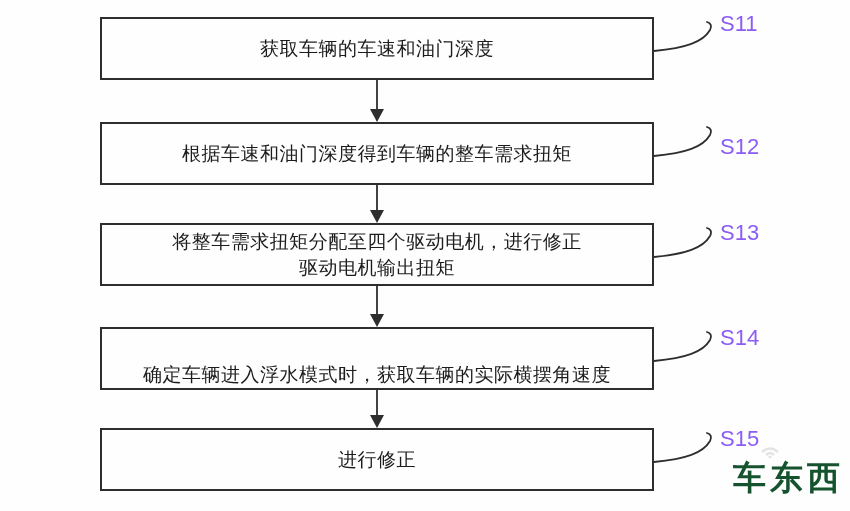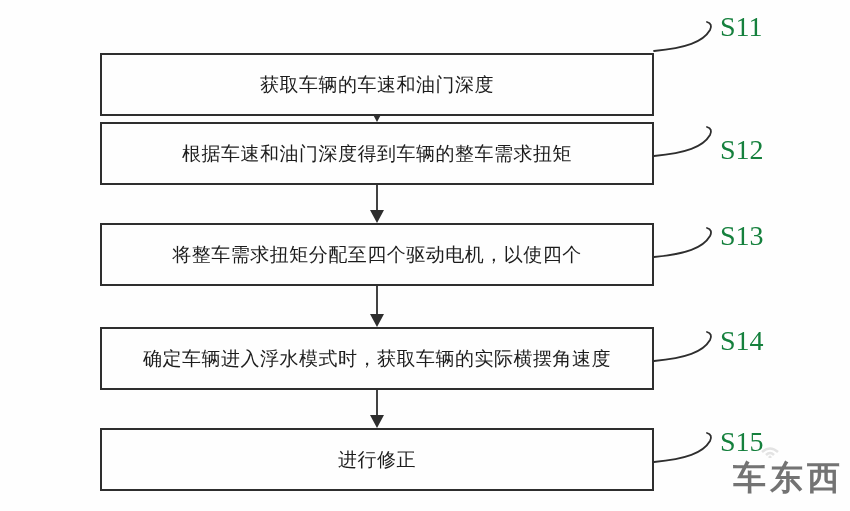--- a/index.html
+++ b/index.html
@@ -31,45 +31,45 @@
     justify-content: center;
     text-align: center;
   }
   .box .line {
     font-size: 19px;
     line-height: 26px;
     color: #1c1c1c;
     letter-spacing: 0.5px;
     white-space: nowrap;
   }
-  .s0 { top: 17px; margin-top: 36px; }
+  .s0 { top: 17px; }
   .s1 { top: 122px; }
   .s2 { top: 223px; }
-  .s3 { top: 327px; }
+  .s3 { top: 327px; justify-content: flex-end; }
   .s4 { top: 428px; }
   .steplabel {
     position: absolute;
     left: 720px;
     width: 60px;
-    font-size: 28px;
-    color: #15803d;
-    font-family: Liberation Serif, serif;
+    font-size: 22px;
+    color: #8b5cf6;
+    font-family: Liberation Sans, sans-serif;
   }
   .l0 { top: 11px; }
   .l1 { top: 134px; }
   .l2 { top: 220px; }
   .l3 { top: 325px; }
   .l4 { top: 426px; }
   #watermark {
     position: absolute;
     left: 733px;
     top: 456px;
     font-size: 33px;
     font-weight: bold;
-    color: #737373;
+    color: #14532d;
     letter-spacing: 4px;
     white-space: nowrap;
     font-family: "Liberation Sans", "DejaVu Sans", sans-serif;
   }
   #watermark-signal {
     position: absolute;
     left: 750px;
     top: 442px;
   }
 </style>
@@ -108,21 +108,22 @@
 
   <div class="box s0">
     <div class="line">获取车辆的车速和油门深度</div>
   </div>
 
   <div class="box s1">
     <div class="line">根据车速和油门深度得到车辆的整车需求扭矩</div>
   </div>
 
   <div class="box s2">
-    <div class="line">将整车需求扭矩分配至四个驱动电机，以使四个</div>
+    <div class="line">将整车需求扭矩分配至四个驱动电机，进行修正</div>
+    <div class="line">驱动电机输出扭矩</div>
   </div>
 
   <div class="box s3">
     <div class="line">确定车辆进入浮水模式时，获取车辆的实际横摆角速度</div>
   </div>
 
   <div class="box s4">
     <div class="line">进行修正</div>
   </div>
 

